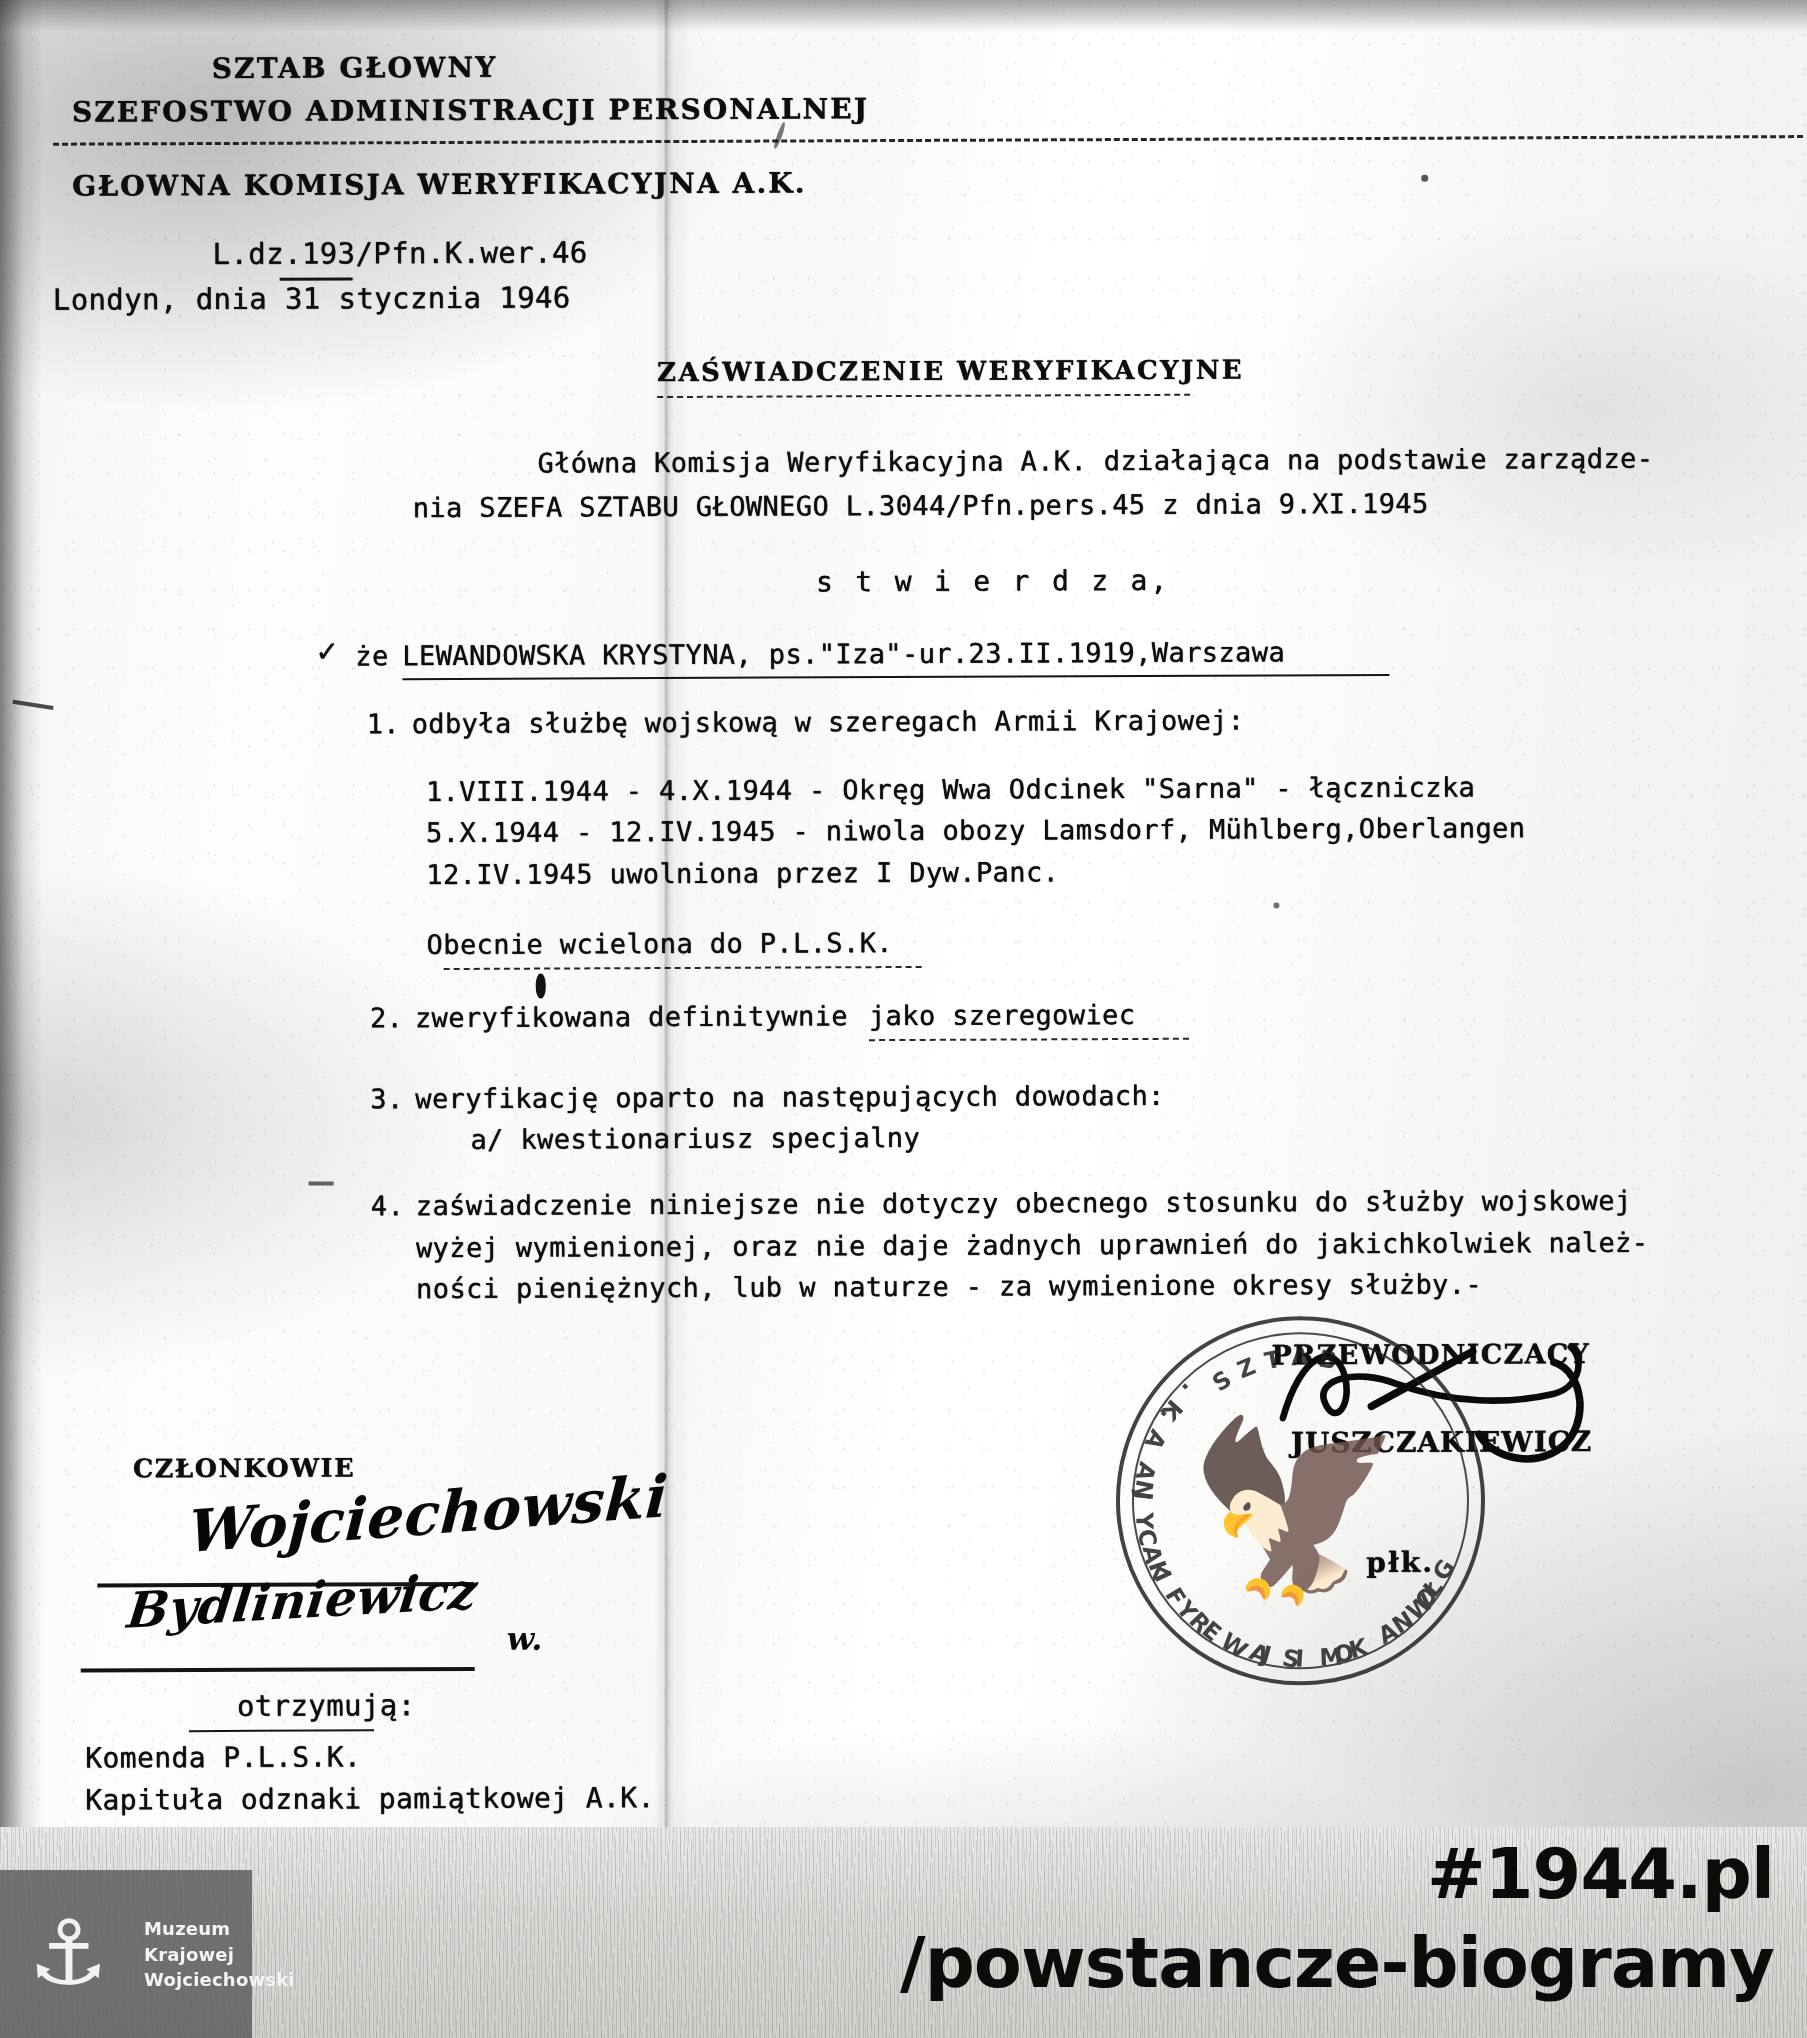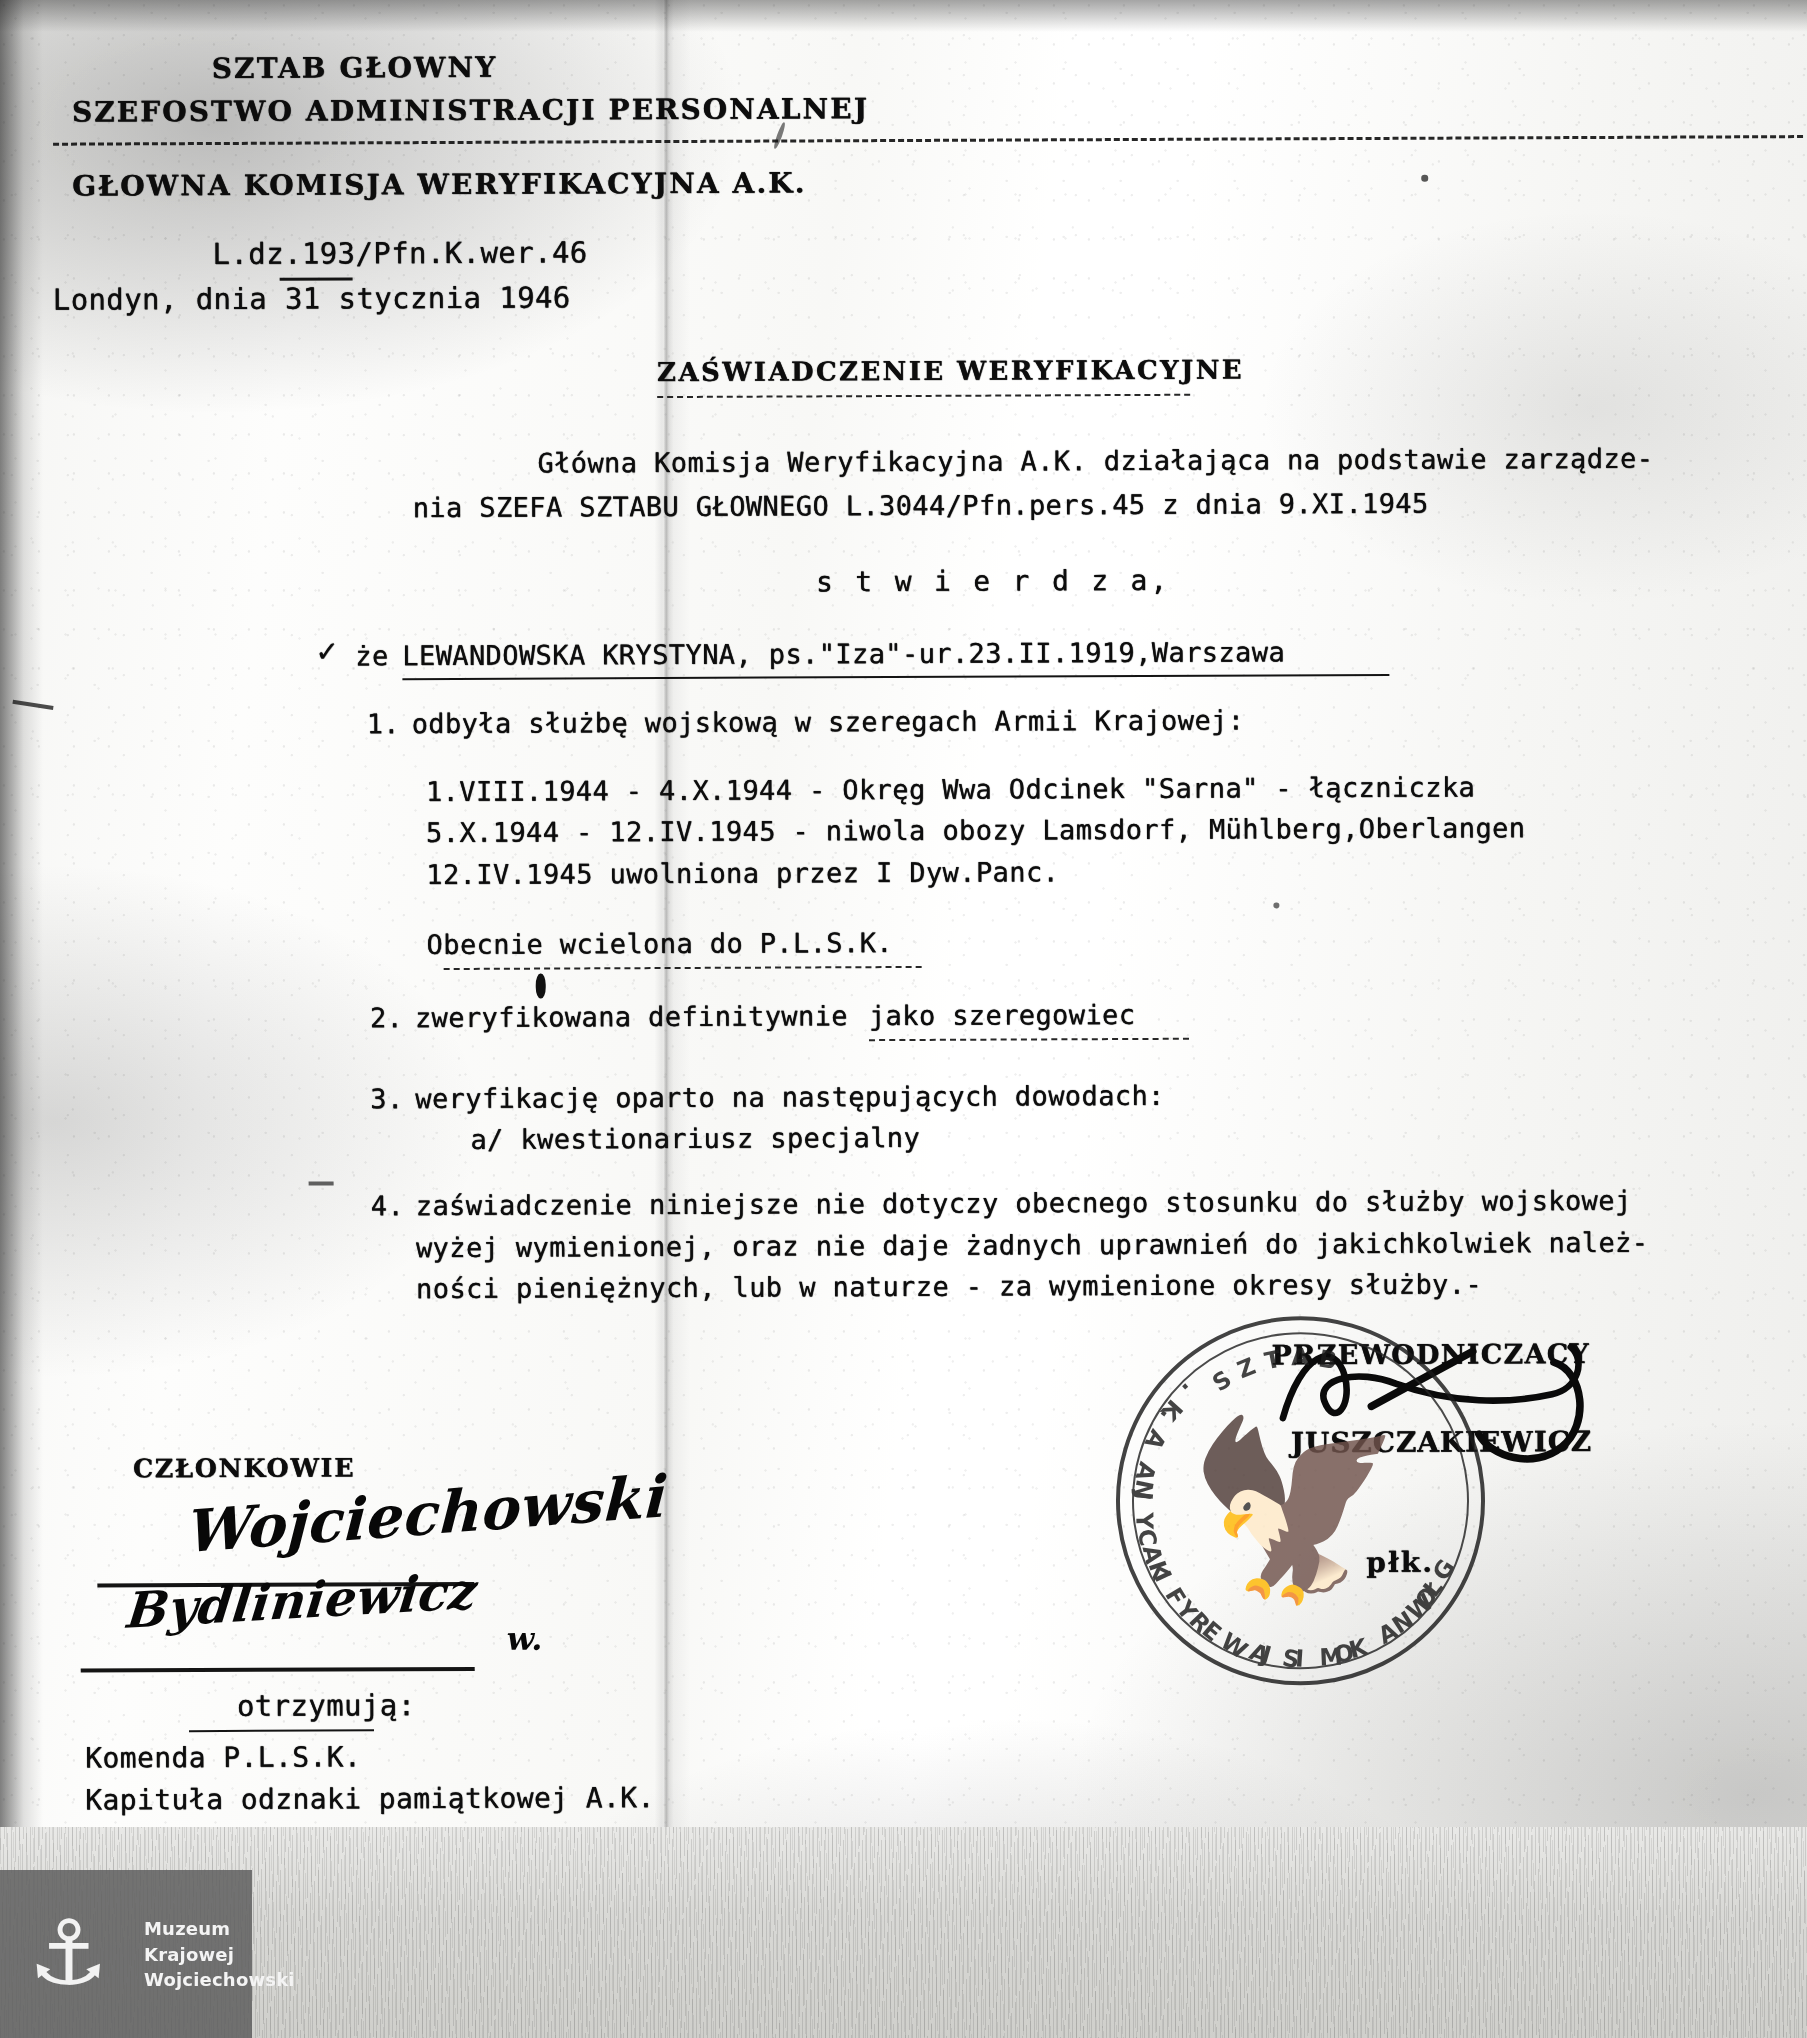--- a/index.html
+++ b/index.html
@@ -315,14 +315,18 @@
     <div id="logo-mark">
       <div class="pw">⚓</div>
     </div>
     <div id="logo-words">
       <div>Muzeum</div>
       <div>Krajowej</div>
       <div>Wojciechowski</div>
     </div>
   </div>
 
+  <div id="wm-url">
+    <div class="l1">#1944.pl</div>
+    <div class="l2">/powstancze-biogramy</div>
+  </div>
 </div>
 
 
 </body></html>

